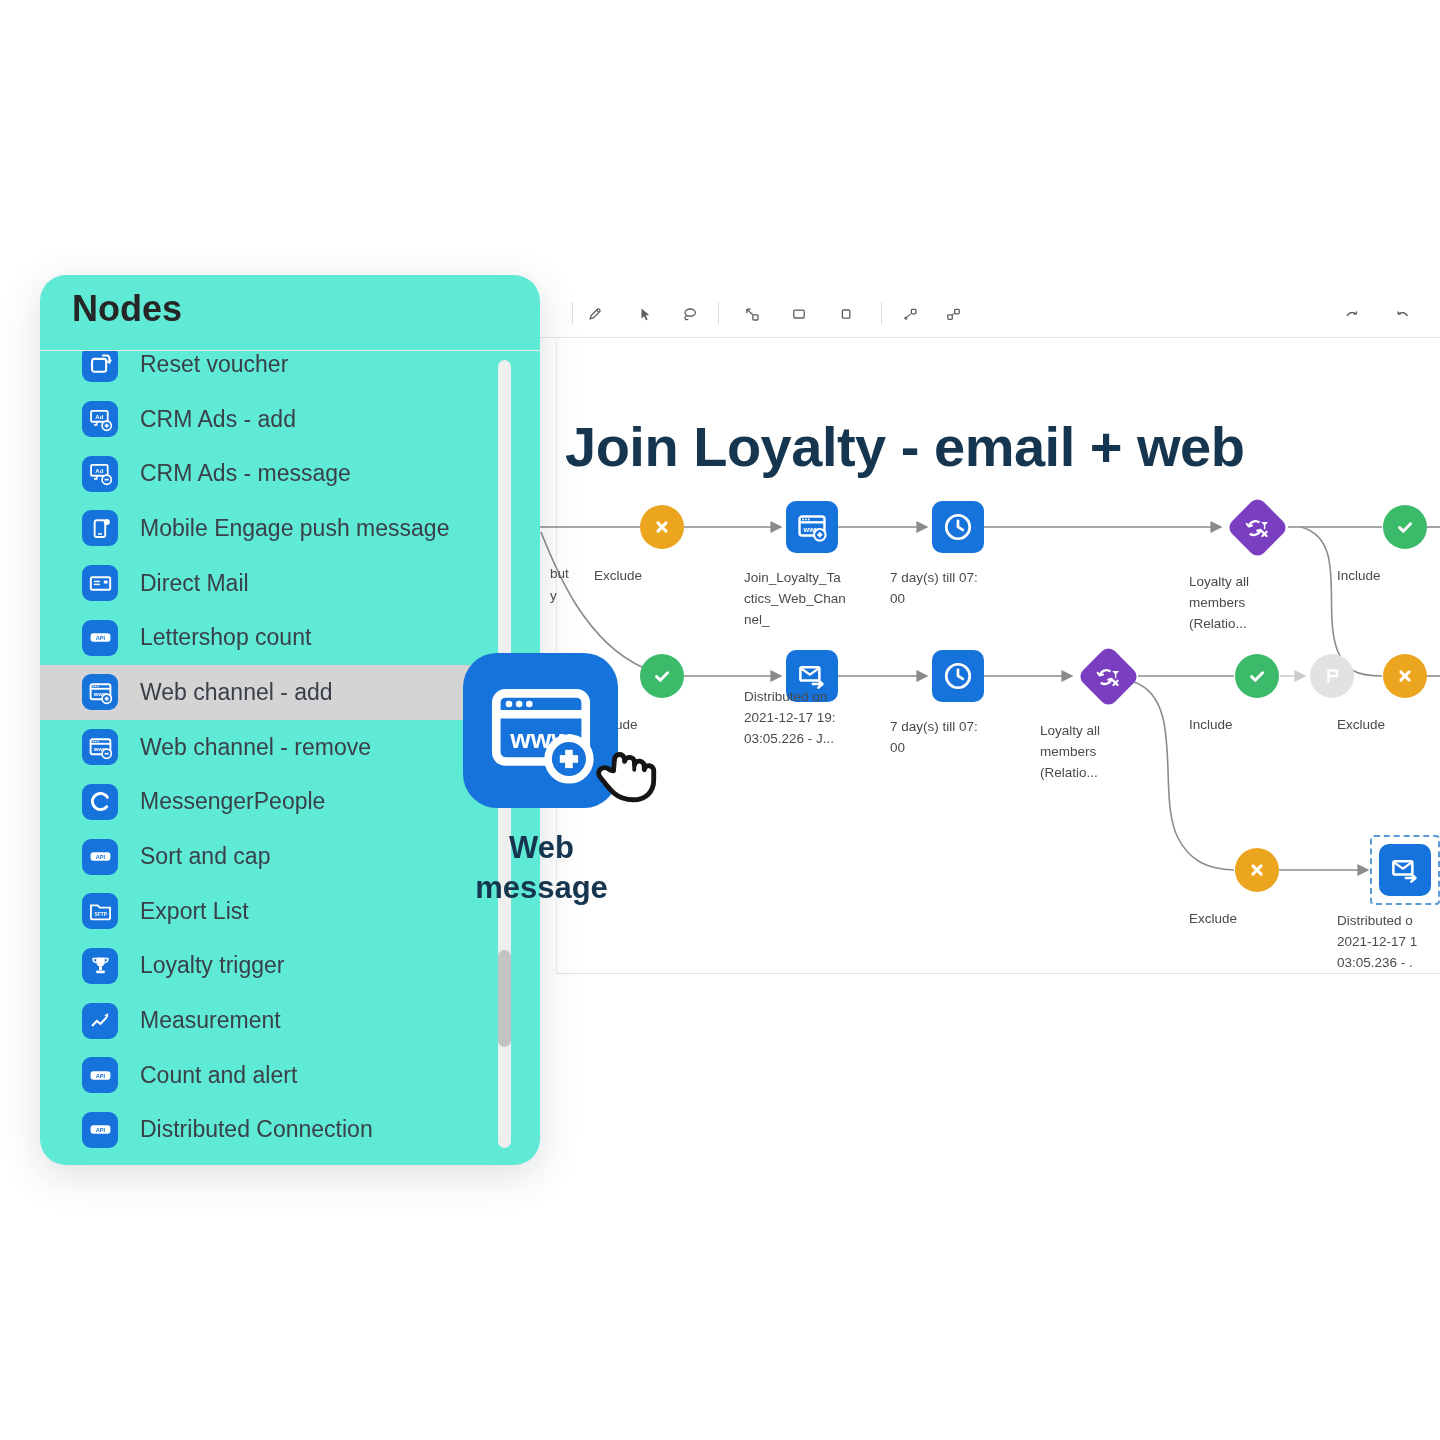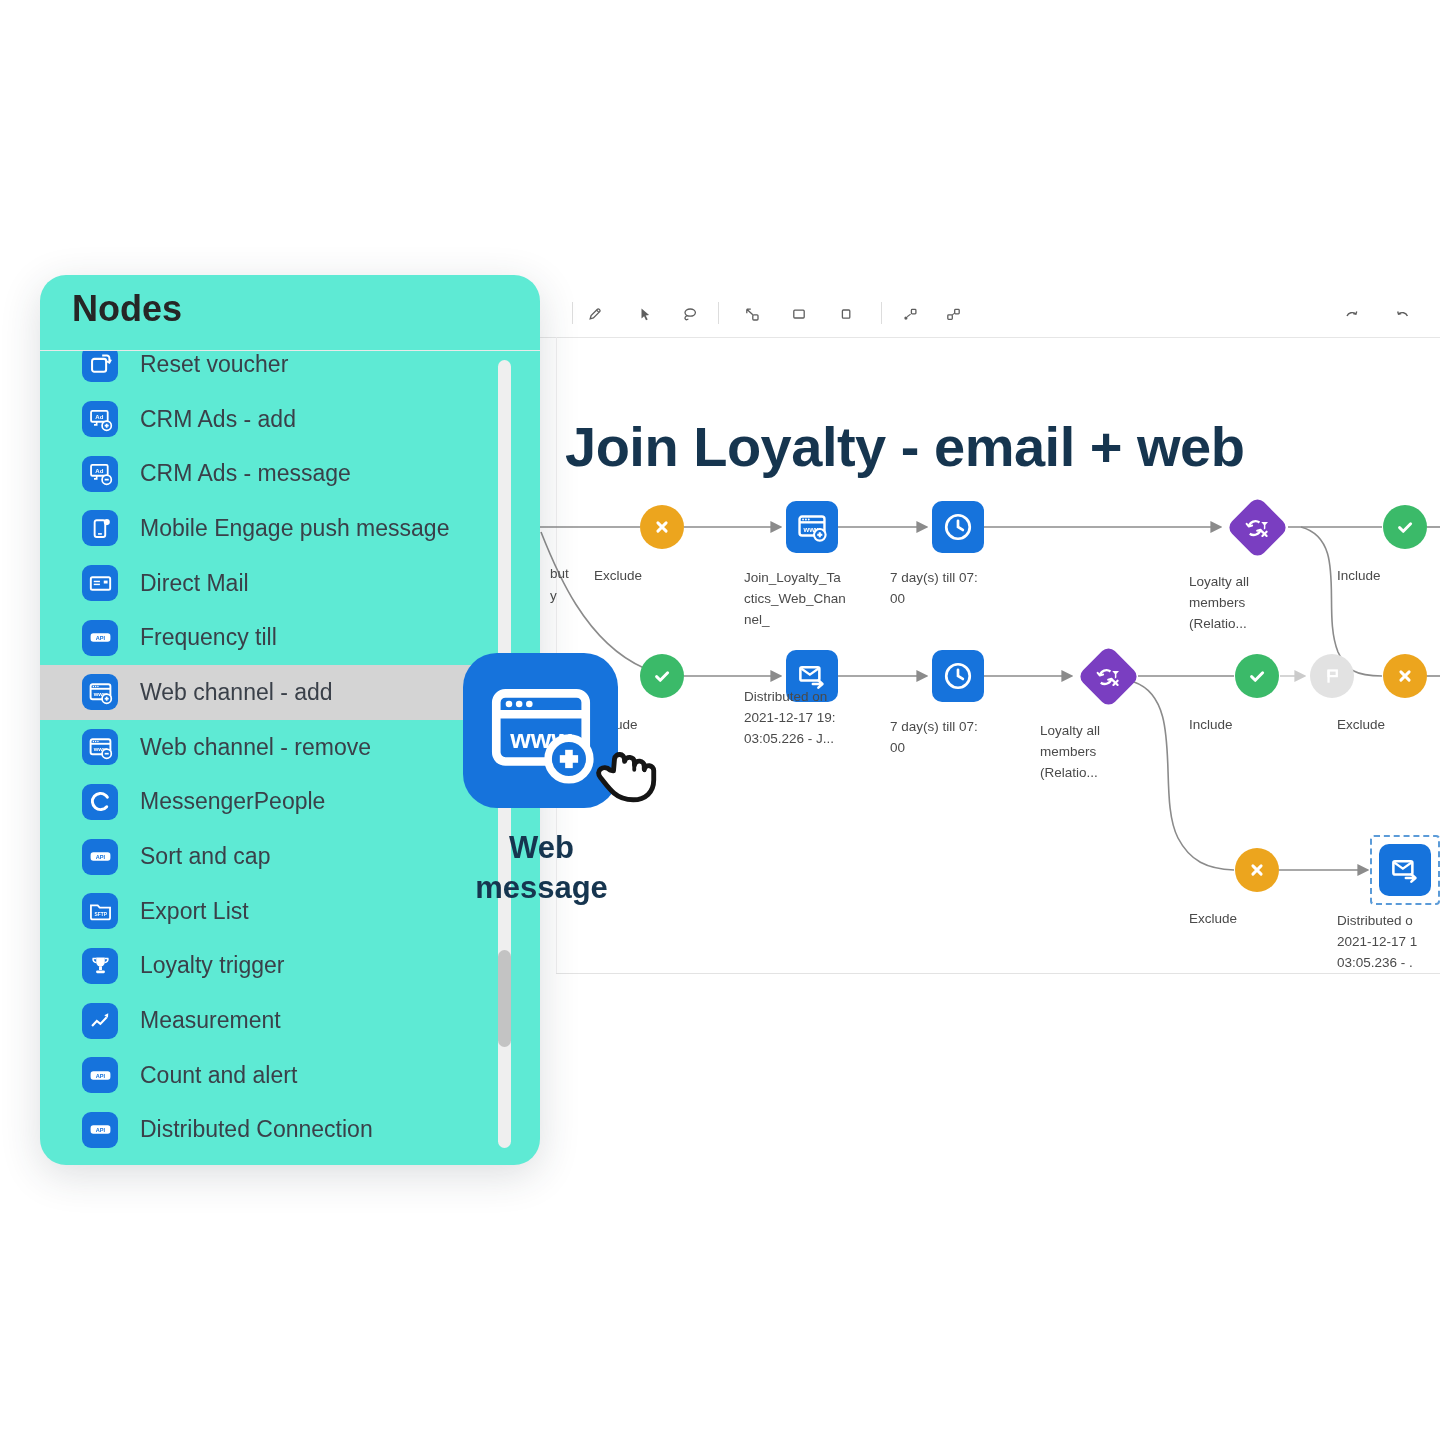--- a/index.html
+++ b/index.html
@@ -331,21 +331,21 @@
         </span>
     <span class="plabel">Direct Mail</span>
       </div>
       <div class="prow">
         <span class="picon">
           <svg viewBox="0 0 24 24" xmlns="http://www.w3.org/2000/svg">
             <rect x="3.2" y="8.2" width="17.6" height="7.6" rx="2.4" fill="#fff"></rect>
     <text x="12" y="13.9" font-size="5" font-weight="700" fill="#1673DC" text-anchor="middle" font-family="inherit">API</text>
           </svg>
         </span>
-    <span class="plabel">Frequency till</span>
+    <span class="plabel">Lettershop count</span>
       </div>
       <div class="prow hl">
         <span class="picon">
           <svg viewBox="0 0 24 24" xmlns="http://www.w3.org/2000/svg">
             <rect x="3.2" y="4.6" width="17.6" height="13.4" rx="1.8" fill="none" stroke="#fff" stroke-width="1.7"></rect>
   <line x1="3.2" y1="8.7" x2="20.8" y2="8.7" stroke="#fff" stroke-width="1.7"></line>
   <circle cx="5.7" cy="6.7" r=".65" fill="#fff"></circle>
             <circle cx="7.7" cy="6.7" r=".65" fill="#fff"></circle>
             <circle cx="9.7" cy="6.7" r=".65" fill="#fff"></circle>
   <text x="12" y="15.3" font-size="5.2" font-weight="700" fill="#fff" text-anchor="middle" font-family="inherit">www</text>

